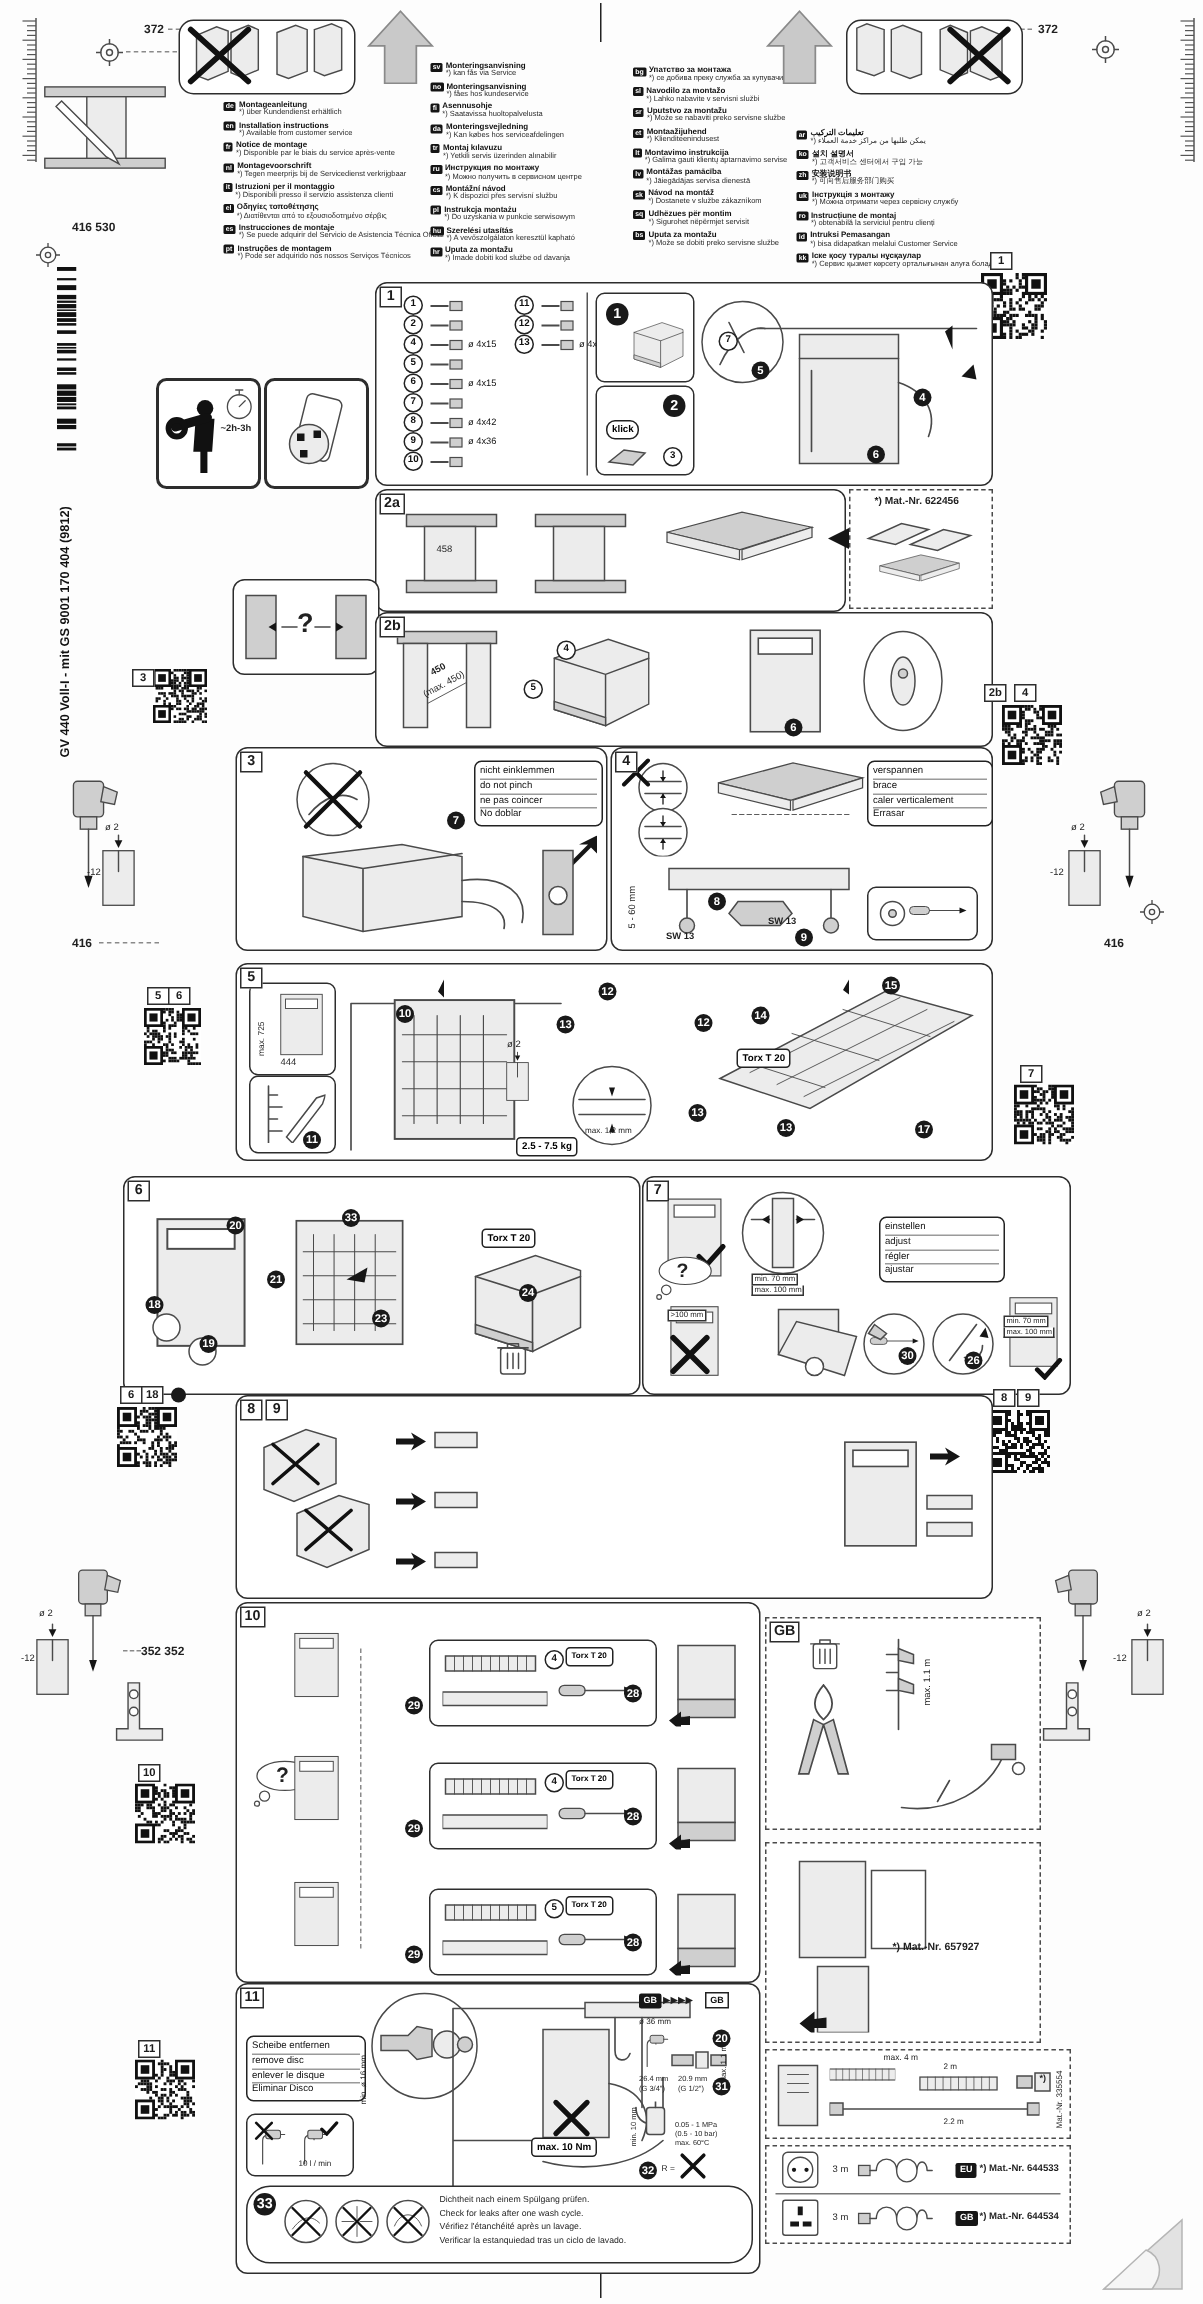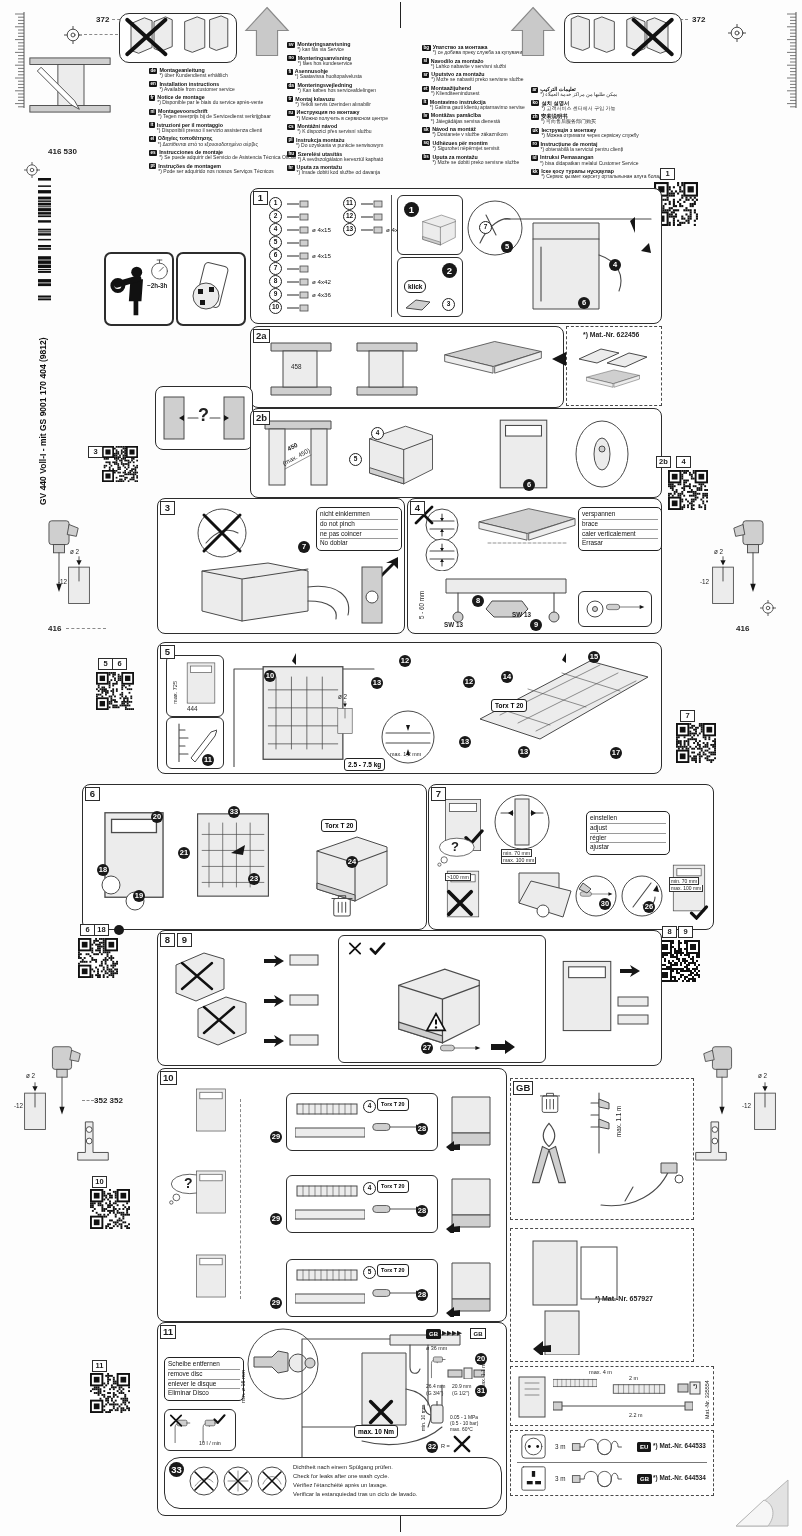--- a/index.html
+++ b/index.html
@@ -2410,41 +2410,20 @@
         <path class="xs" d="M36 62l30 26M66 62 36 88" style="stroke-width:2.4"></path>
     </svg>
     <svg class="fig" style="left:104px;top:16px;width:60px;height:108px">
       <path class="bk" d="M2 12h12l-2-4 10 6-10 6 2-4H2z"></path>
         <rect x="28" y="8" width="28" height="10" class="fl"></rect>
       <path class="bk" d="M2 52h12l-2-4 10 6-10 6 2-4H2z"></path>
         <rect x="28" y="48" width="28" height="10" class="fl"></rect>
       <path class="bk" d="M2 92h12l-2-4 10 6-10 6 2-4H2z"></path>
         <rect x="28" y="88" width="28" height="10" class="fl"></rect>
     </svg>
-    <div class="subbox" style="left:180px;top:4px;width:206px;height:126px">
-      <svg class="fig" style="left:8px;top:6px;width:16px;height:13px">
-          <use href="#xmark"></use>
-        </svg>
-      <svg class="fig" style="left:30px;top:6px;width:17px;height:13px">
-          <use href="#check"></use>
-        </svg>
-      <svg class="fig" style="left:40px;top:24px;width:120px;height:92px">
-          <use href="#dwiso"></use>
-        </svg>
-      <svg class="fig" style="left:86px;top:76px;width:22px;height:20px">
-          <use href="#warn"></use>
-        </svg>
-      <div class="co" style="left:82px;top:106px">27</div>
-      <svg class="fig" style="left:100px;top:106px;width:42px;height:12px">
-          <use href="#sdriver"></use>
-        </svg>
-      <svg class="fig" style="left:152px;top:104px;width:24px;height:14px">
-          <path class="bk" d="M0 4h14V0l10 7-10 7v-4H0z"></path>
-        </svg>
-    </div>
     <svg class="fig" style="left:396px;top:8px;width:100px;height:118px">
       <use href="#doorp" width="54" height="90" x="6" y="12"></use>
       <path class="bk" d="M66 30h12l-2-4 10 6-10 6 2-4H66z"></path>
         <rect x="64" y="58" width="30" height="9" class="fl"></rect>
         <rect x="64" y="76" width="30" height="9" class="fl"></rect>
     </svg>
   </div>
 
   <div class="panel" style="left:157px;top:1068px;width:348px;height:252px">
     <div class="badge" style="left:2px;top:2px">10</div>

